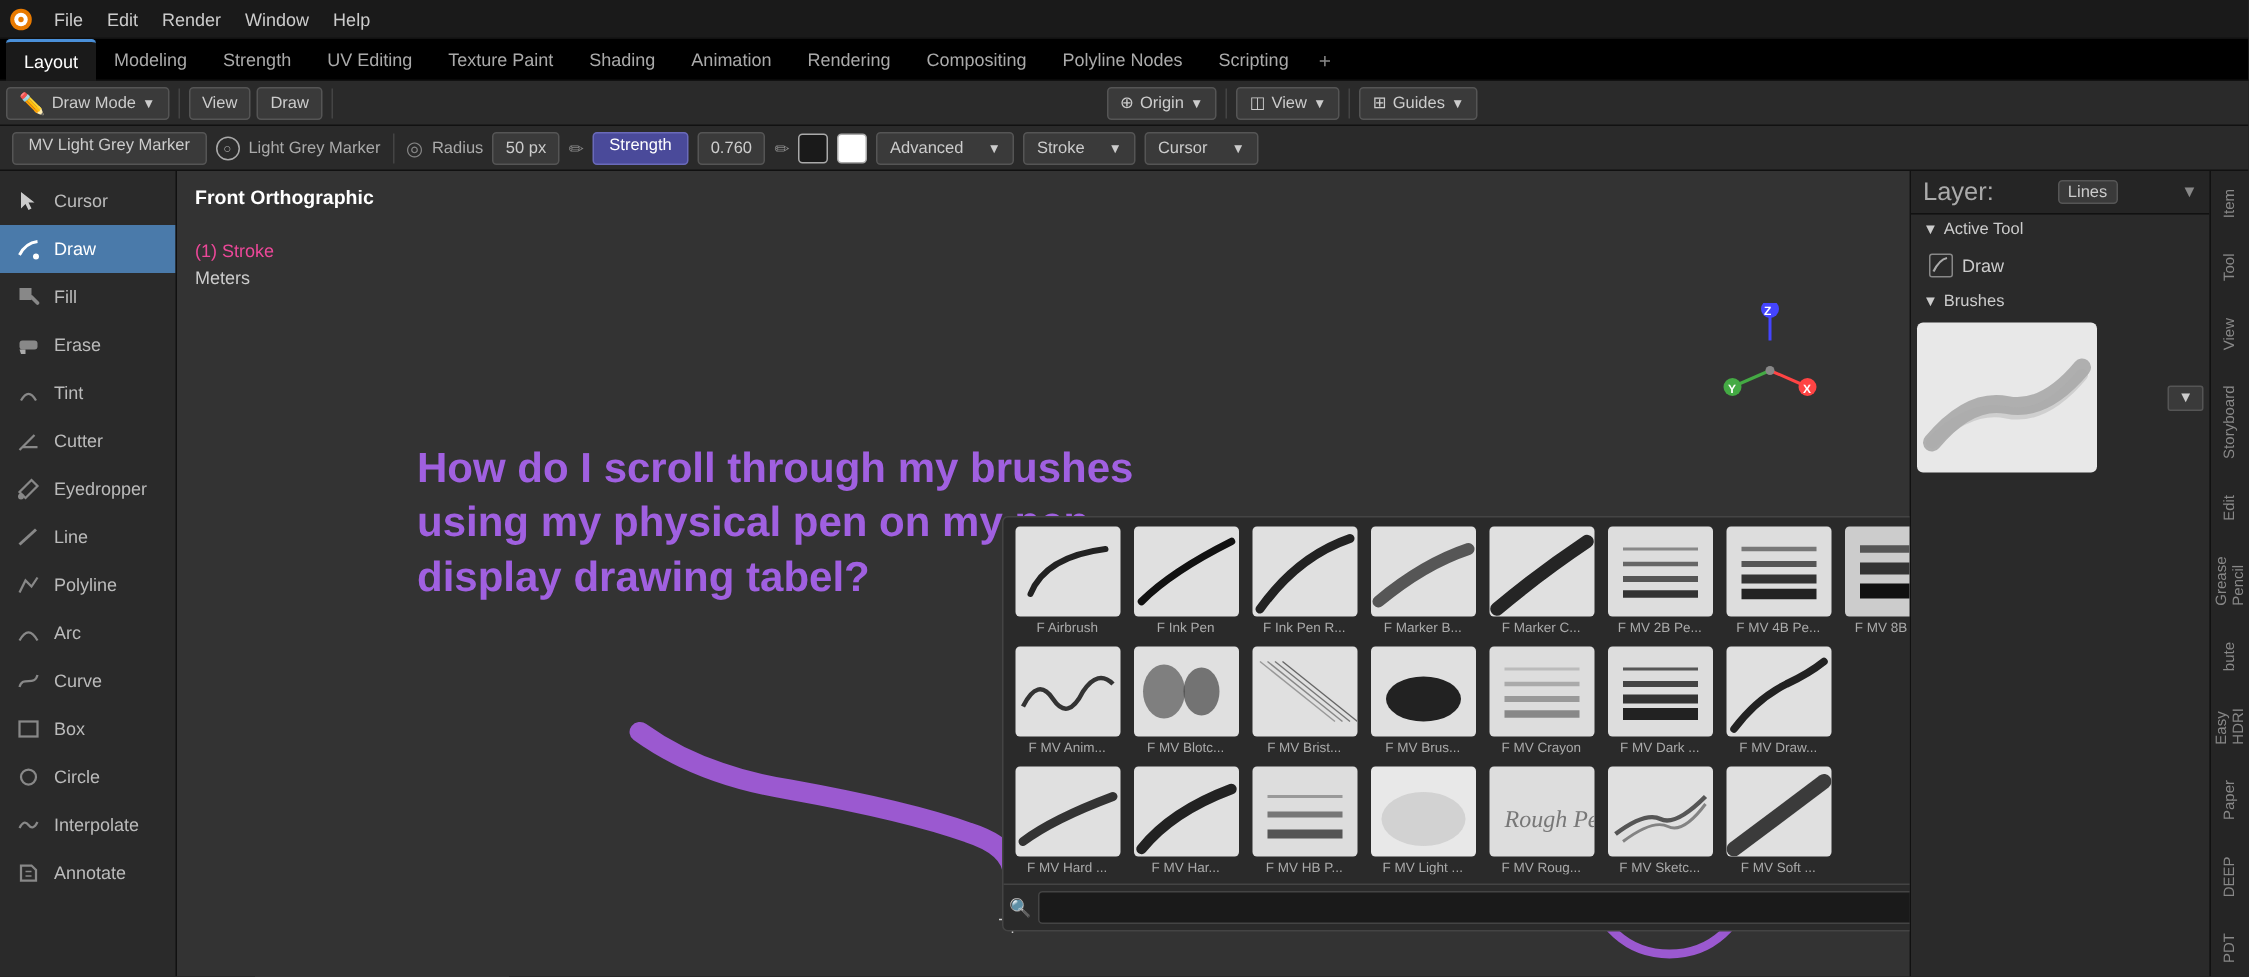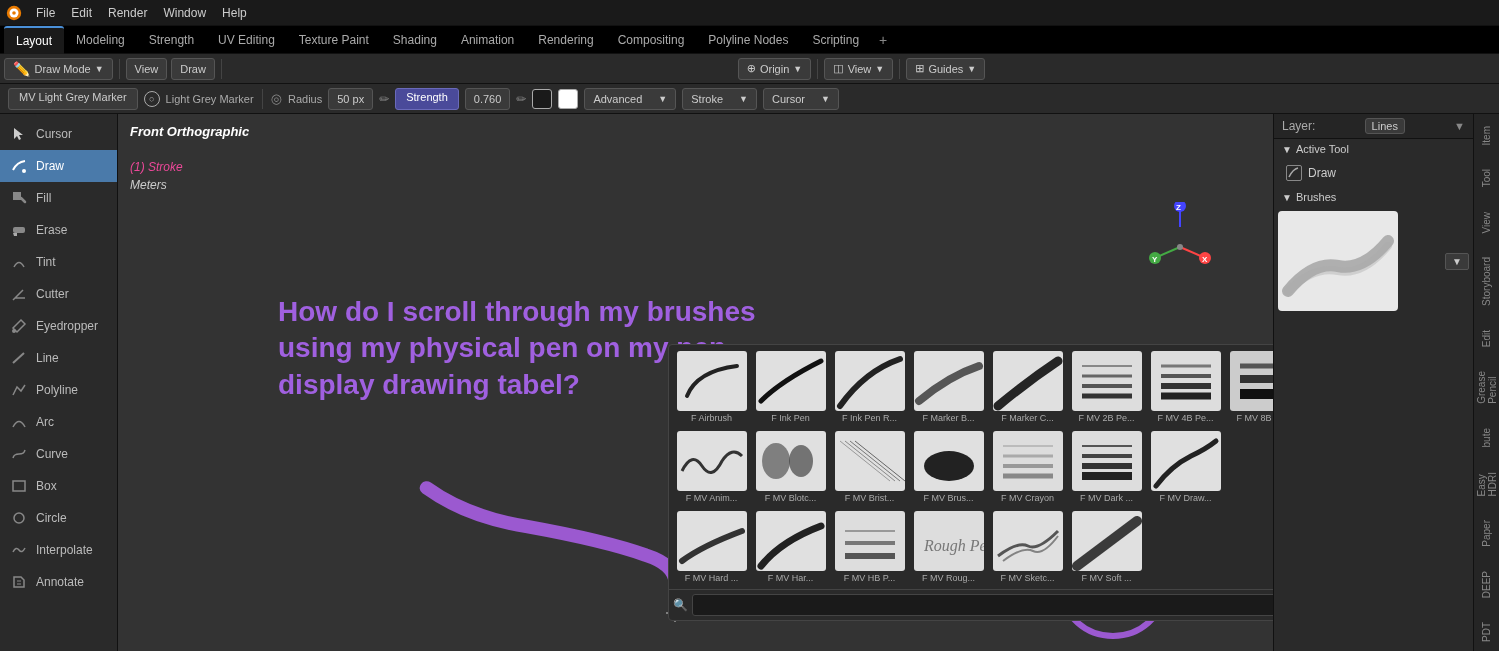--- a/index.html
+++ b/index.html
@@ -186,21 +186,20 @@
       position: relative;
       overflow: hidden;
     }
     .viewport-info {
       position: absolute;
       top: 8px;
       left: 12px;
       color: #ccc;
       font-size: 12px;
       line-height: 1.5;
-      font-style: italic;
     }
     .viewport-info .view-type { color: #fff; font-weight: bold; font-size: 13px; }
     .viewport-info .stroke-label { color: #ec4899; margin-top: 16px; }
     .viewport-info .unit-label { color: #ccc; }
 
     .question-text {
       position: absolute;
       top: 180px;
       left: 160px;
       color: #a060e0;
@@ -283,21 +282,21 @@
       font-size: 11px;
     }
     .right-sidebar-header {
       display: flex;
       align-items: center;
       justify-content: space-between;
       padding: 4px 8px;
       border-bottom: 1px solid #111;
       background: #252525;
     }
-    .right-sidebar-label { color: #aaa; font-size: 12px; }
+    .right-sidebar-label { color: #aaa; font-size: 17px; }
     .right-sidebar-value {
       background: #3a3a3a;
       border: 1px solid #555;
       color: #ccc;
       padding: 1px 6px;
       border-radius: 3px;
       font-size: 11px;
     }
     .section-title {
       display: flex;
@@ -860,20 +859,28 @@
           <div class="brush-thumbnail" style="background:#ddd;">
             <svg viewBox="0 0 70 60">
               <line x1="10" y1="20" x2="60" y2="20" stroke="#999" stroke-width="2"></line>
               <line x1="10" y1="32" x2="60" y2="32" stroke="#777" stroke-width="4"></line>
               <line x1="10" y1="45" x2="60" y2="45" stroke="#555" stroke-width="6"></line>
             </svg>
           </div>
           <div class="brush-label">F MV HB P...</div>
         </div>
 
+        <div class="brush-item">
+          <div class="brush-thumbnail" style="background:#e8e8e8;">
+            <svg viewBox="0 0 70 60">
+                <ellipse cx="35" cy="35" rx="28" ry="18" fill="#ccc" opacity="0.8"></ellipse>
+              </svg>
+          </div>
+          <div class="brush-label">F MV Light ...</div>
+        </div>
 
         <div class="brush-item">
           <div class="brush-thumbnail" style="background:#ddd;">
             <svg viewBox="0 0 70 60">
               <text x="10" y="40" font-size="16" fill="#777" font-family="serif" font-style="italic">Rough Pen</text>
             </svg>
           </div>
           <div class="brush-label">F MV Roug...</div>
         </div>
 

